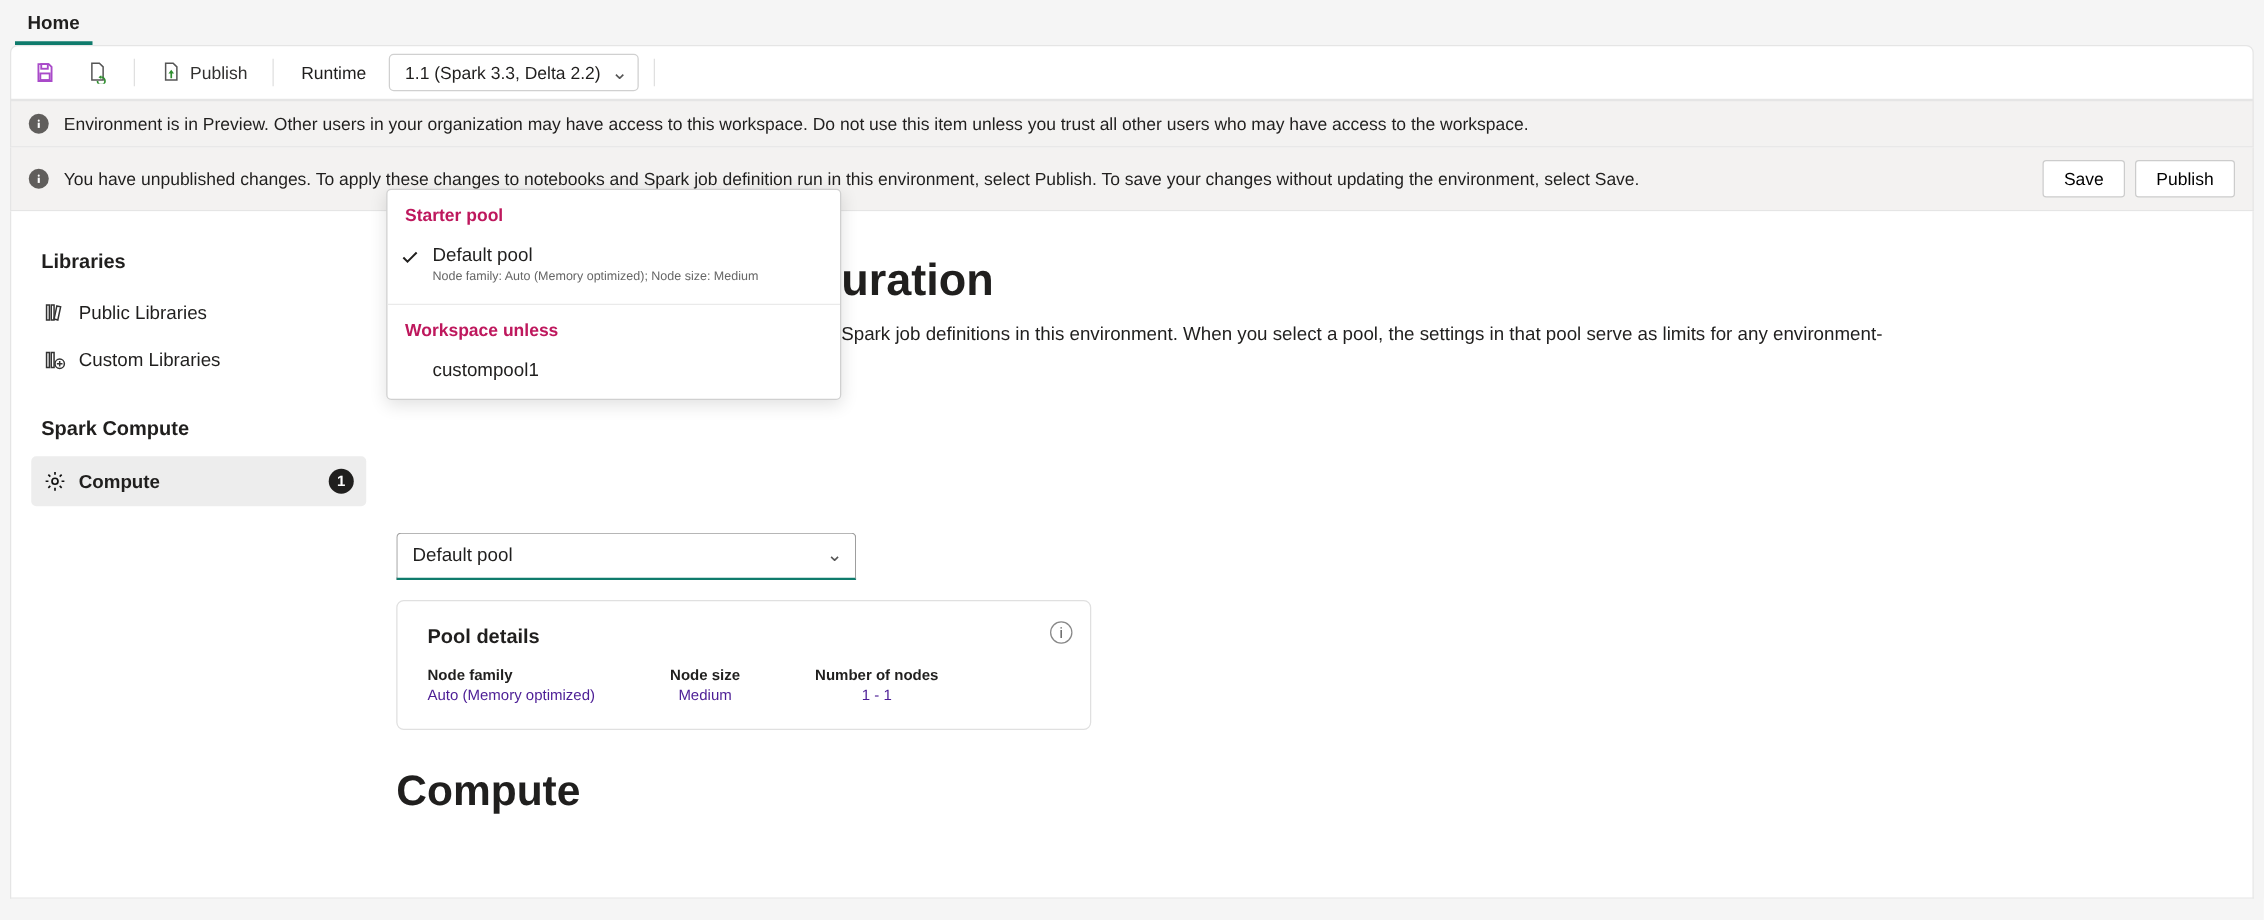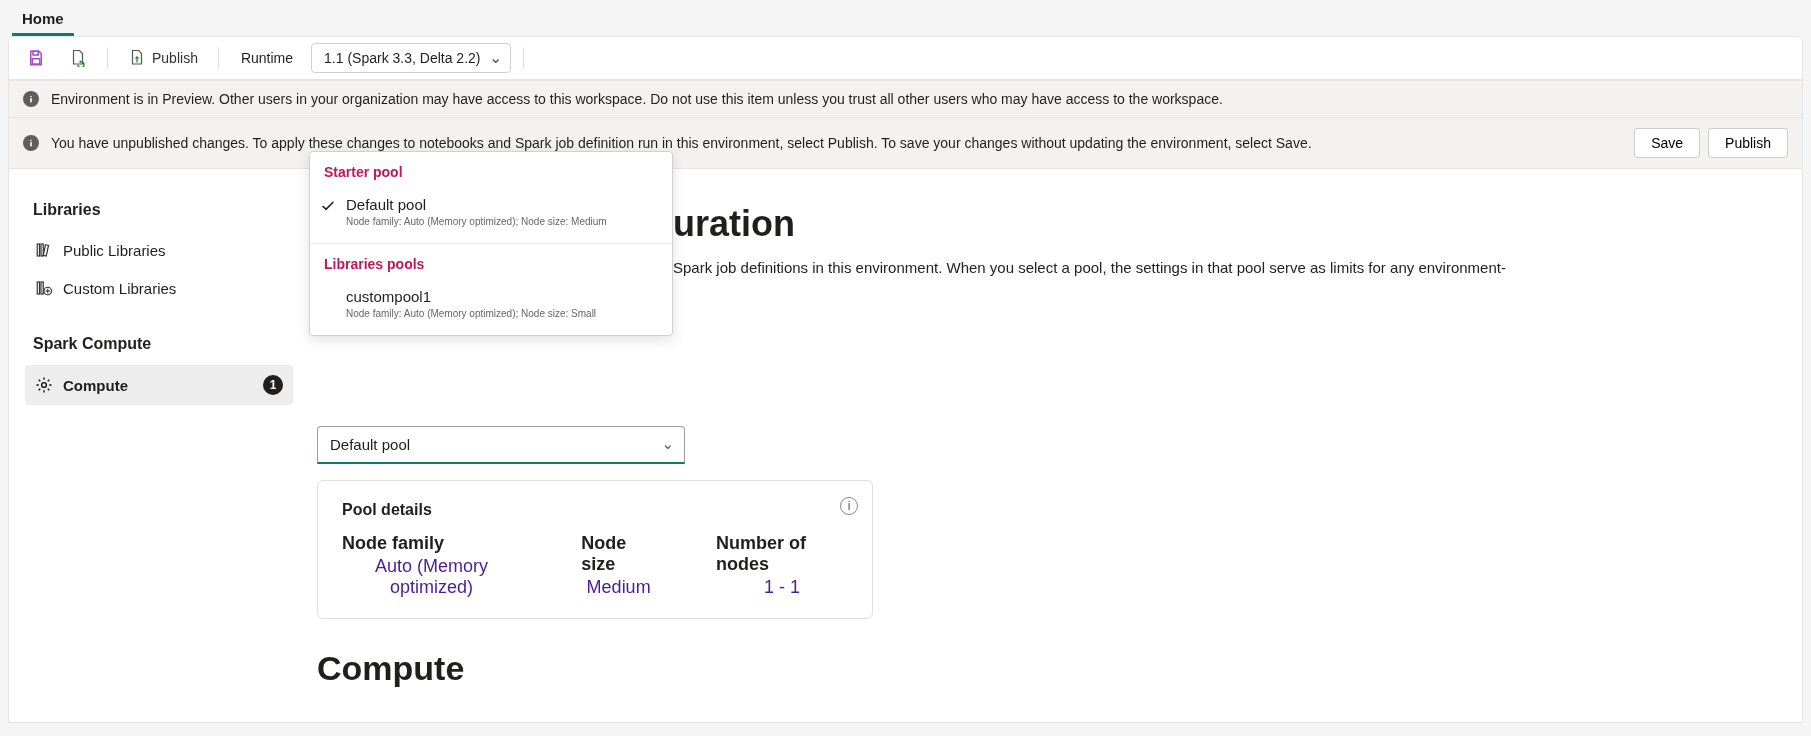--- a/index.html
+++ b/index.html
@@ -169,21 +169,21 @@
     border-radius: 6px;
     padding: 20px 24px;
     position: relative;
   }
   .details-card h3 {
     margin: 0 0 14px 0;
     font-size: 16px; font-weight: 600;
   }
   .detail-cols {
     display: flex; gap: 60px;
-    font-size: 18px;
+    font-size: 12px;
   }
   .detail-cols .col .lbl { font-weight: 600; }
   .detail-cols .col .val { color: #4c1d95; margin-top: 2px; text-align: center; }
   .info-circle {
     position: absolute; right: 14px; top: 16px;
     width: 18px; height: 18px;
     border: 1px solid #888; border-radius: 50%;
     display: flex; align-items: center; justify-content: center;
     font-size: 12px; color: #555;
     cursor: pointer;
@@ -334,24 +334,23 @@
       <div class="dd-sec-label">Starter pool</div>
       <div class="dd-item">
         <span class="check">
           <svg viewBox="0 0 24 24">
               <path fill="none" stroke="#201f1e" stroke-width="2.4" d="M4 12l5 5L20 6"></path>
             </svg>
         </span>
         <div class="title">Default pool</div>
         <div class="desc">Node family: Auto (Memory optimized); Node size: Medium</div>
       </div>
-      <div class="dd-sec-label">Libraries pools</div>
+      <div class="dd-sec-label">Workspace unless</div>
       <div class="dd-item">
         <div class="title">custompool1</div>
-        <div class="desc">Node family: Auto (Memory optimized); Node size: Small</div>
       </div>
     </div>
 
     <div class="pool-input-wrap">
       <div class="pool-input">
         <span>Default pool</span>
         <span class="caret">⌄</span>
       </div>
     </div>
 

